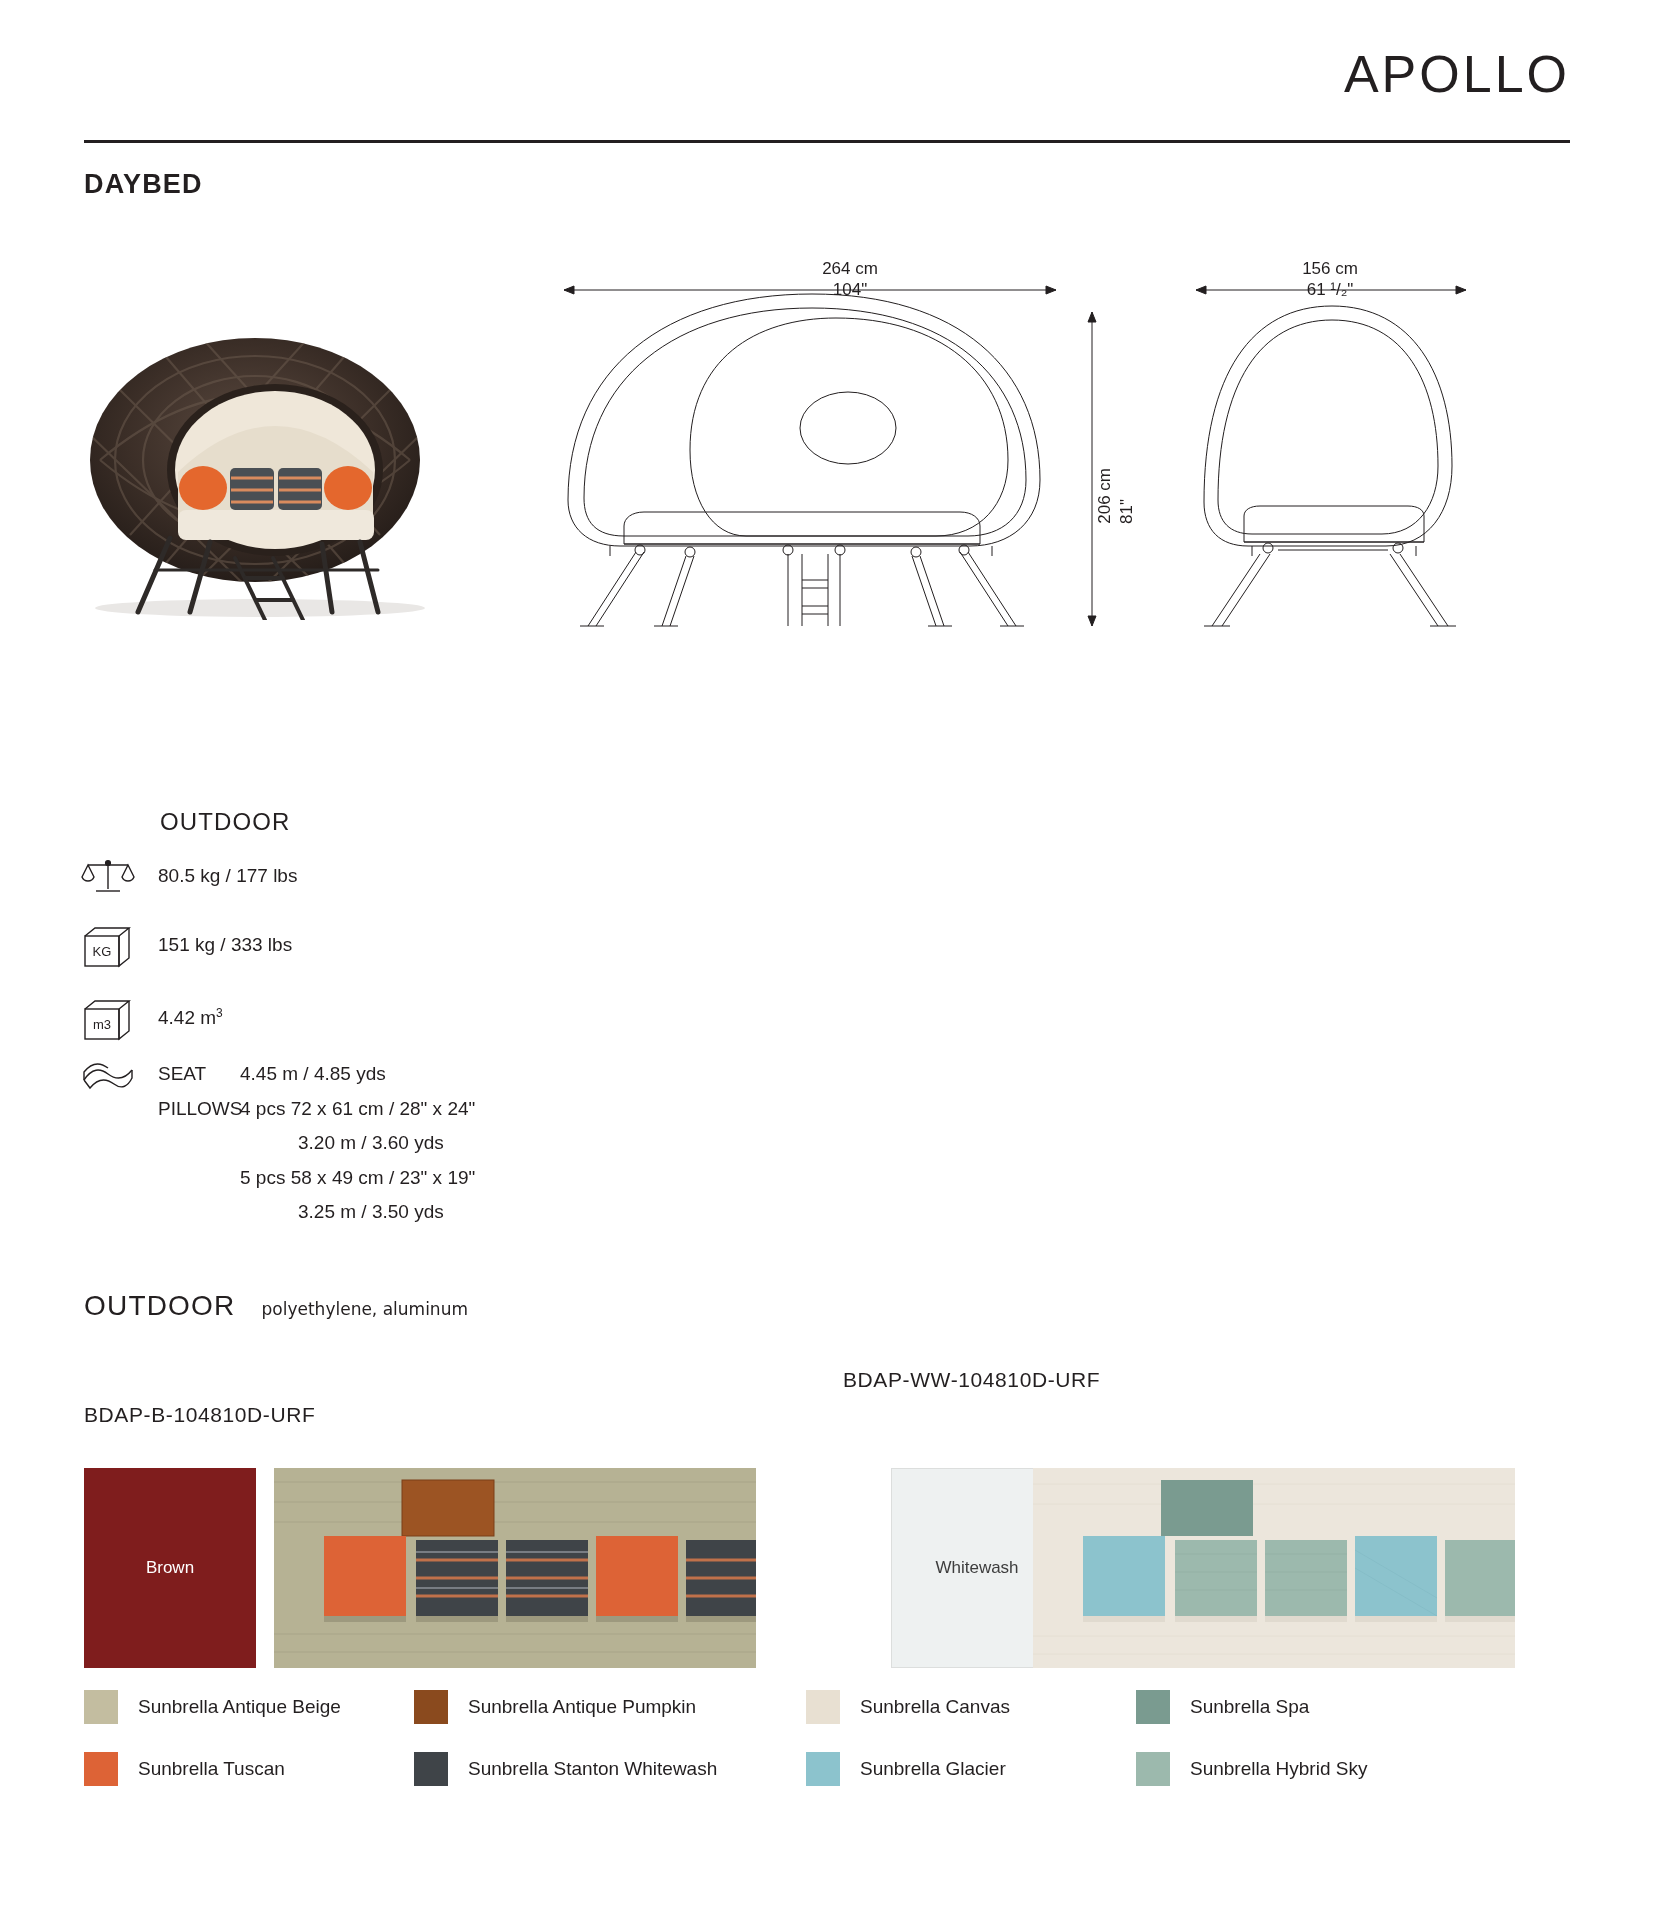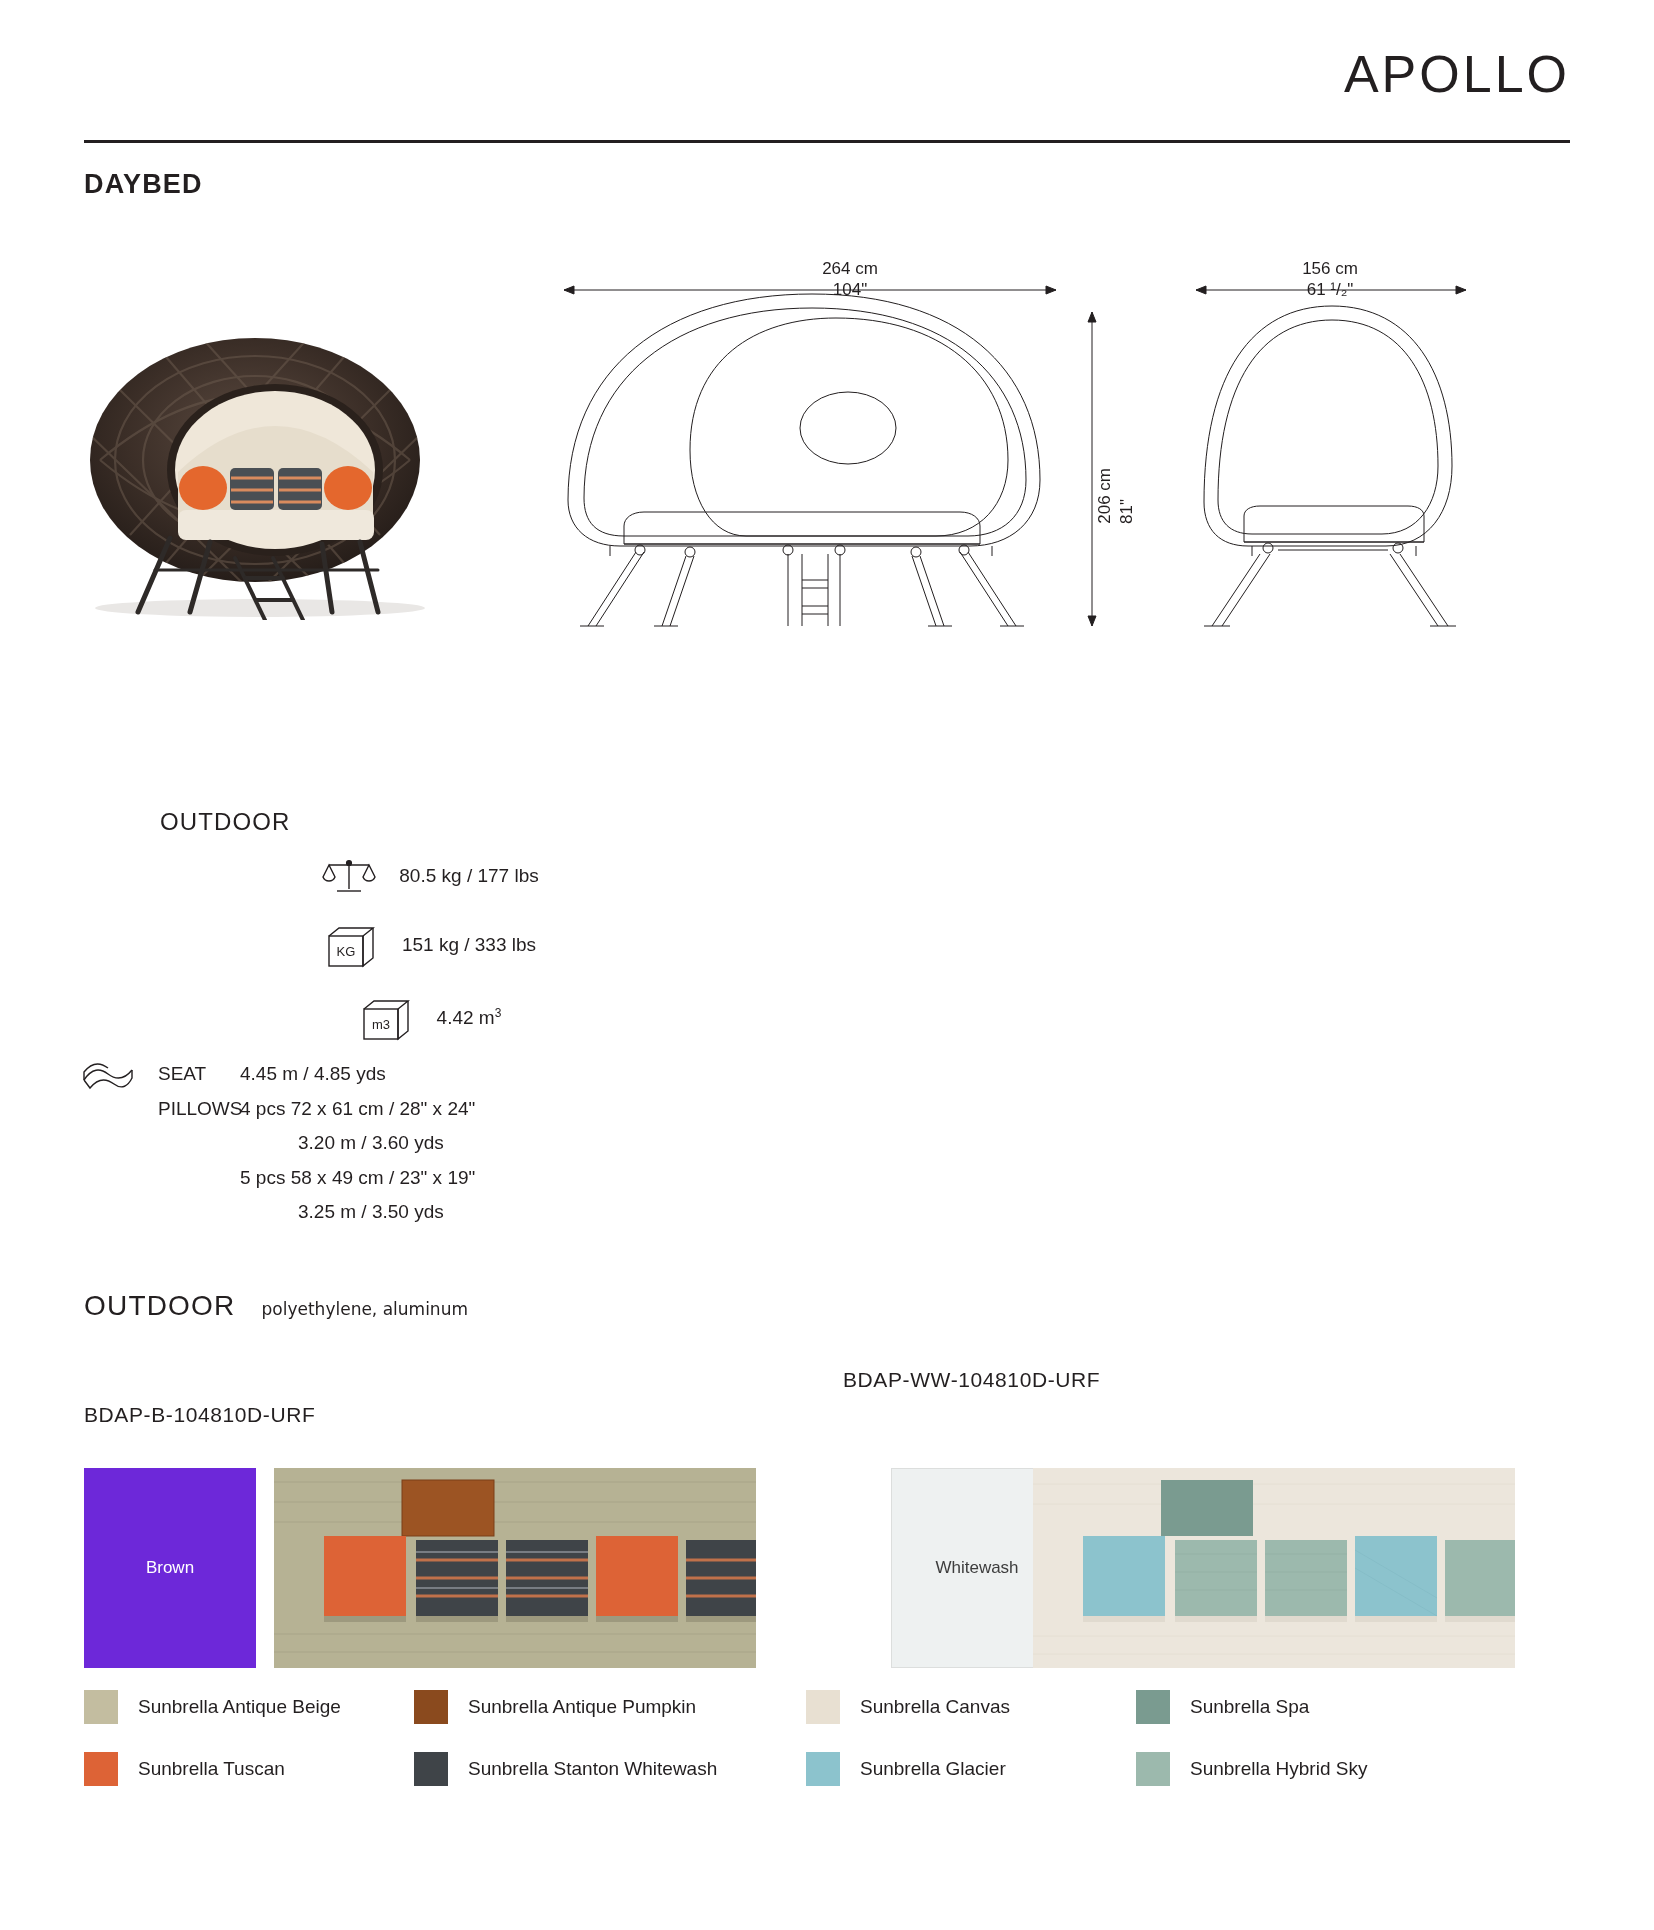--- a/index.html
+++ b/index.html
@@ -102,21 +102,20 @@
     top: 808px;
     font-size: 24px;
     letter-spacing: 1.1px;
   }
   .spec-rows { position: absolute; left: 80px; top: 855px; width: 700px; }
   .spec-row {
     display: flex;
     align-items: flex-start;
     margin-bottom: 25px;
     min-height: 44px;
-    justify-content: center;
   }
   .spec-icon {
     width: 78px;
     flex: 0 0 78px;
     display: flex;
     align-items: center;
     justify-content: flex-start;
   }
   .spec-text {
     font-size: 19px;
@@ -464,21 +463,21 @@
 </div>
 
 <div class="mat-line">
   <div class="mat-title">OUTDOOR</div>
   <div class="mat-sub">polyethylene, aluminum</div>
 </div>
 
 <div class="sku sku-left">BDAP-B-104810D-URF</div>
 
 <div class="swatch-row swatch-left">
-  <div class="color-card" style="background:#6d28d9;color:#ffffff;">
+  <div class="color-card" style="background:#7f1d1d;color:#ffffff;">
     <span>Brown</span>
   </div>
   <div class="photo-card">
     <svg width="482" height="200" viewBox="0 0 482 200">
       <rect width="482" height="200" fill="#b6b294"></rect>
       <g opacity="0.18" stroke="#6d6a52" stroke-width="1">
         <line x1="0" y1="14" x2="482" y2="14"></line>
           <line x1="0" y1="34" x2="482" y2="34"></line>
         <line x1="0" y1="54" x2="482" y2="54"></line>
           <line x1="0" y1="166" x2="482" y2="166"></line>

